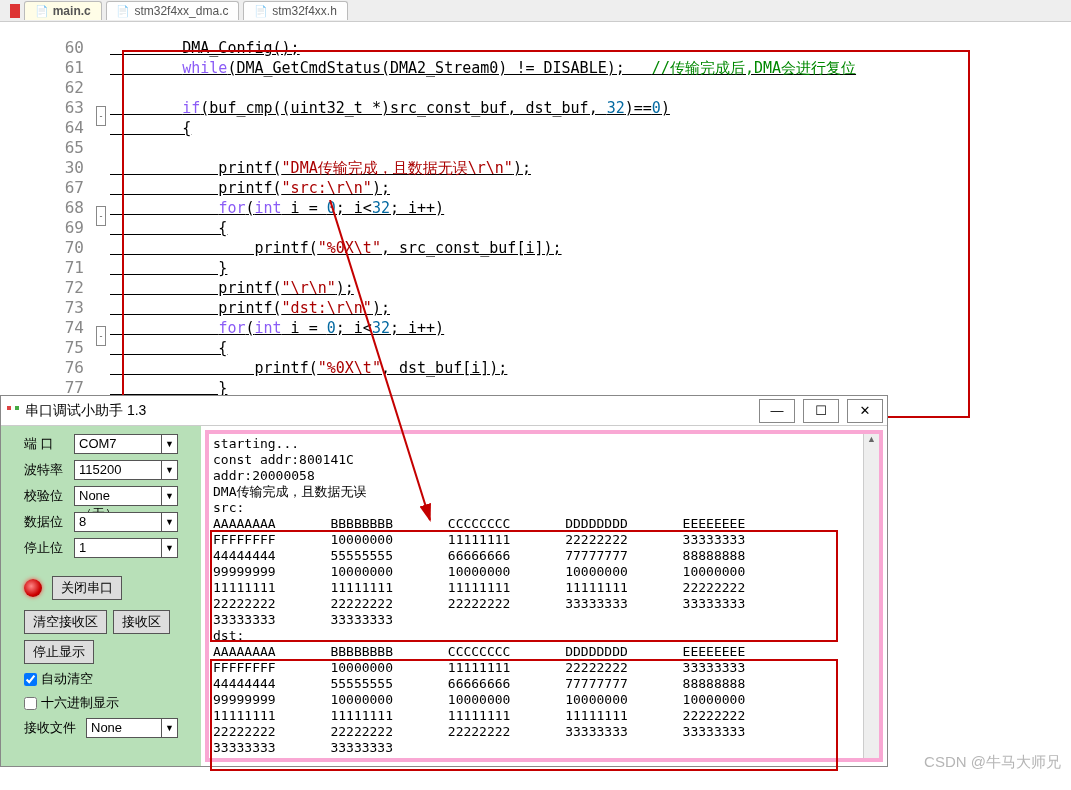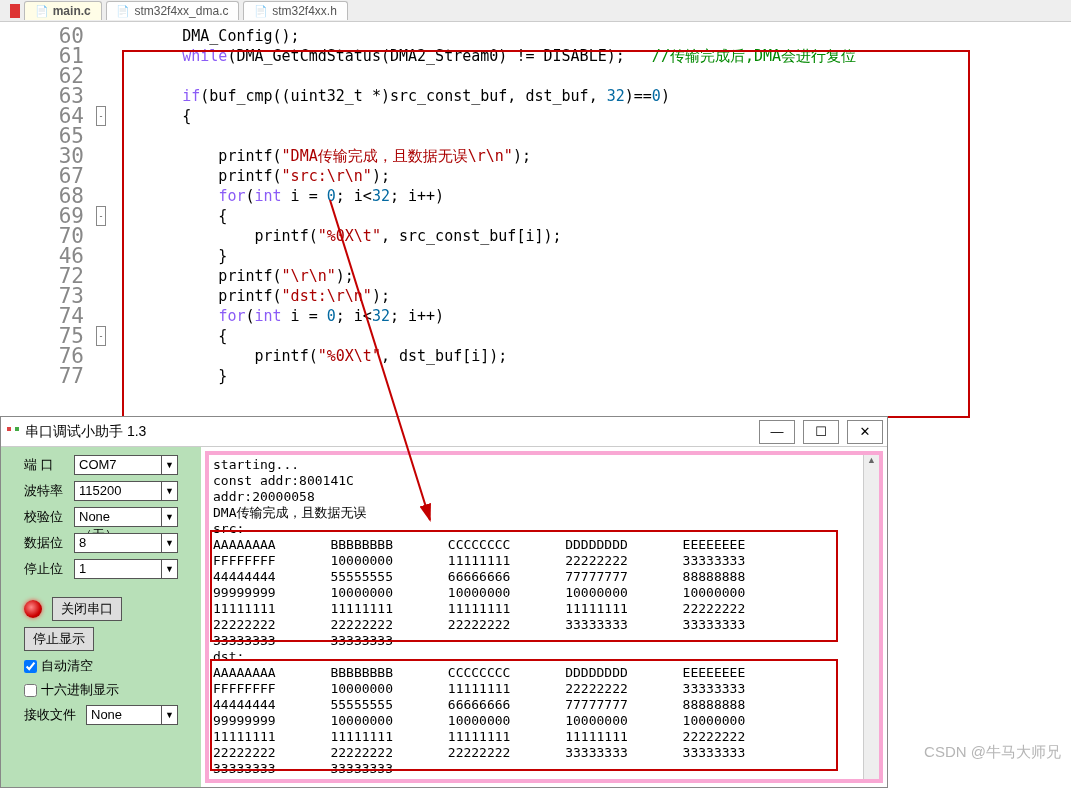--- a/index.html
+++ b/index.html
@@ -7,38 +7,38 @@
 
 
 .tabbar { display: flex; align-items: center; background: #eee; border-bottom: 1px solid #ccc; height: 22px; padding-left: 10px; gap: 4px; }
 .tab { display: flex; align-items: center; gap: 4px; padding: 2px 10px; background: #fefefe; border: 1px solid #bbb; border-bottom: none; border-radius: 3px 3px 0 0; font-size: 12px; color: #555; }
 .tab.active { background: #fffde7; font-weight: bold; }
 .red-square { width: 10px; height: 14px; background: #d33; }
 .file-icon { font-size: 11px; }
 
 
 .code-area { display: flex; background: #fff; position: relative; }
-.gutter { width: 92px; text-align: right; color: #888; font-family: Consolas, monospace; font-size: 21px; padding-top: 4px; }
+.gutter { width: 92px; text-align: right; color: #888; font-family: Consolas, monospace; font-size: 16px; padding-top: 16px; }
 .gutter div { height: 20px; line-height: 20px; padding-right: 8px; }
 .foldcol { width: 18px; padding-top: 4px; }
 .foldcol div { height: 20px; display: flex; align-items: center; justify-content: center; }
 .fold-box { width: 10px; height: 10px; border: 1px solid #888; font-size: 9px; line-height: 8px; text-align: center; color: #555; }
-.code { font-family: Consolas, monospace; font-size: 15px; padding-top: 4px; white-space: pre; }
+.code { font-family: Consolas, monospace; font-size: 15px; padding-top: 16px; white-space: pre; text-decoration: underline; }
 .code-line { height: 20px; line-height: 20px; }
 .kw { color: #8b5cf6; }
 .str { color: #aa0000; }
 .num { color: #0369a1; }
 .cmt { color: #008800; }
 .red-frame { position: absolute; left: 122px; top: 28px; width: 848px; height: 368px; border: 2px solid #c40000; pointer-events: none; }
 
 
 .arrow-svg { position: absolute; left: 310px; top: 200px; pointer-events: none; z-index: 5; }
 
 
-.serial-win { position: absolute; left: 0; top: 416px; width: 888px; background: #fff; border: 1px solid #888; }
+.serial-win { position: absolute; left: 0; top: 395px; width: 888px; background: #fff; border: 1px solid #888; }
 .serial-title { display: flex; align-items: center; justify-content: space-between; height: 30px; border-bottom: 1px solid #ccc; padding: 0 4px; }
 .serial-title .left { display: flex; align-items: center; gap: 6px; font-size: 14px; }
 .serial-title .ctrls { display: flex; gap: 8px; }
 .win-btn { width: 36px; height: 24px; border: 1px solid #888; display: flex; align-items: center; justify-content: center; font-size: 13px; background: #fff; }
 .bug-icon { width: 14px; height: 14px; background: radial-gradient(circle, #d44 40%, transparent 41%), radial-gradient(circle, #4a4 40%, transparent 41%); background-position: 0 0, 8px 0; background-size: 8px 8px; background-repeat: no-repeat; }
 
 .serial-body { display: flex; }
 .left-panel { width: 200px; background: #b8e0b8; padding: 8px 23px; display: flex; flex-direction: column; gap: 6px; }
 .field-row { display: flex; align-items: center; gap: 6px; }
 .field-row label { width: 44px; font-size: 13px; }
@@ -52,21 +52,21 @@
 .chk-row { display: flex; align-items: center; gap: 4px; font-size: 13px; }
 
 .output-panel { flex: 1; background: #fff; border: 4px solid #f9a8d4; margin: 4px; position: relative; overflow: hidden; }
 .output-text { font-family: "SimSun", monospace; font-size: 13px; white-space: pre; padding: 2px 4px; line-height: 16px; }
 .output-scroll { position: absolute; right: 0; top: 0; width: 16px; height: 100%; background: #eee; border-left: 1px solid #ccc; }
 .output-scroll::before { content: "▲"; position: absolute; top: 0; left: 3px; font-size: 9px; color: #666; }
 
 .data-frame1 { position: absolute; left: 210px; top: 530px; width: 628px; height: 112px; border: 2px solid #c40000; pointer-events: none; z-index: 3; }
 .data-frame2 { position: absolute; left: 210px; top: 659px; width: 628px; height: 112px; border: 2px solid #c40000; pointer-events: none; z-index: 3; }
 
-.watermark { position: absolute; right: 10px; bottom: 28px; color: rgba(120,120,120,0.55); font-size: 15px; z-index: 10; }
+.watermark { position: absolute; right: 10px; bottom: 18px; color: rgba(120,120,120,0.55); font-size: 15px; z-index: 10; }
 </style>
 </head>
 <body>
 
 <div class="tabbar">
   <div class="red-square"></div>
   <div id="tabs-container" style="display: flex; gap: 4px;">
       <div class="tab active">
         <span class="file-icon">📄</span>
         <span>main.c</span>
@@ -88,21 +88,21 @@
       <div>61</div>
       <div>62</div>
       <div>63</div>
       <div>64</div>
       <div>65</div>
       <div>30</div>
       <div>67</div>
       <div>68</div>
       <div>69</div>
       <div>70</div>
-      <div>46</div>
+      <div>71</div>
       <div>72</div>
       <div>73</div>
       <div>74</div>
       <div>75</div>
       <div>76</div>
       <div>77</div>
     </div>
   <div class="foldcol" id="foldcol">
       <div></div>
       <div></div>
@@ -187,20 +187,24 @@
       <div class="field-row">
           <label>停止位</label>
           <div class="combo">
             <div class="val">1</div>
             <div class="arr">▼</div>
           </div>
         </div>
       <div class="status-row">
         <div class="led"></div>
         <button class="btn">关闭串口</button>
+      </div>
+      <div class="btn-row">
+        <button class="btn">清空接收区</button>
+        <button class="btn">接收区</button>
       </div>
       <button class="btn" style="align-self:flex-start">停止显示</button>
       <div class="chk-row">
           <input type="checkbox" checked="" style="">
           <span>自动清空</span>
         </div>
       <div class="chk-row">
           <input type="checkbox" style="">
           <span>十六进制显示</span>
         </div>

